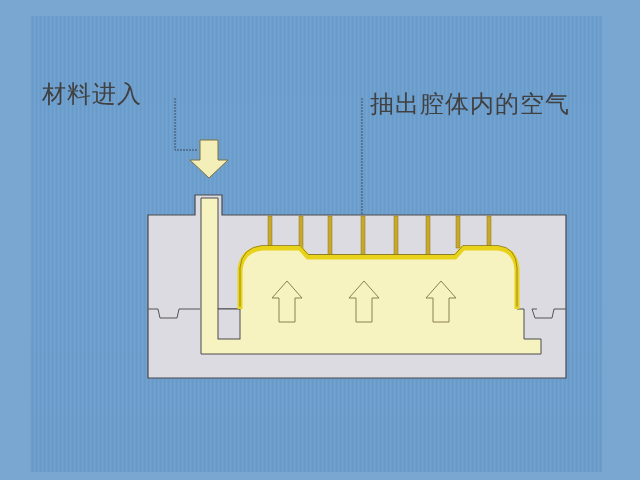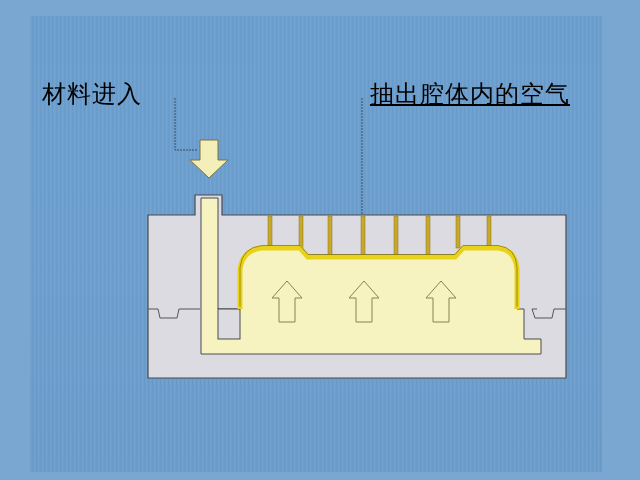--- a/index.html
+++ b/index.html
@@ -9,25 +9,25 @@
       font-family: "DejaVu Sans", "Liberation Sans", sans-serif;
       position: relative;
     }
     .panel {
       position: absolute; left: 30px; top: 16px; width: 572px; height: 456px;
       background:
         repeating-linear-gradient(90deg, rgba(255,255,255,0.05) 0px, rgba(255,255,255,0.05) 1px, rgba(0,0,0,0.03) 2px, rgba(0,0,0,0) 4px),
         linear-gradient(180deg, #6c9fcf 0%, #6d9fcf 50%, #6b9dcc 100%);
     }
     .label {
-      position: absolute; color: #000000; font-size: 24px; white-space: nowrap;
+      position: absolute; color: #404040; font-size: 24px; white-space: nowrap;
       letter-spacing: 1px;
     }
     #label-left { left: 42px; top: 78px; }
-    #label-right { left: 370px; top: 78px; text-decoration: underline; }
+    #label-right { left: 370px; top: 88px; }
     svg.diagram { position: absolute; left: 0; top: 0; }
   </style>
 </head>
 <body>
 
 <div class="panel"></div>
 
 <div id="label-left" class="label">材料进入</div>
 <div id="label-right" class="label">抽出腔体内的空气</div>
 

